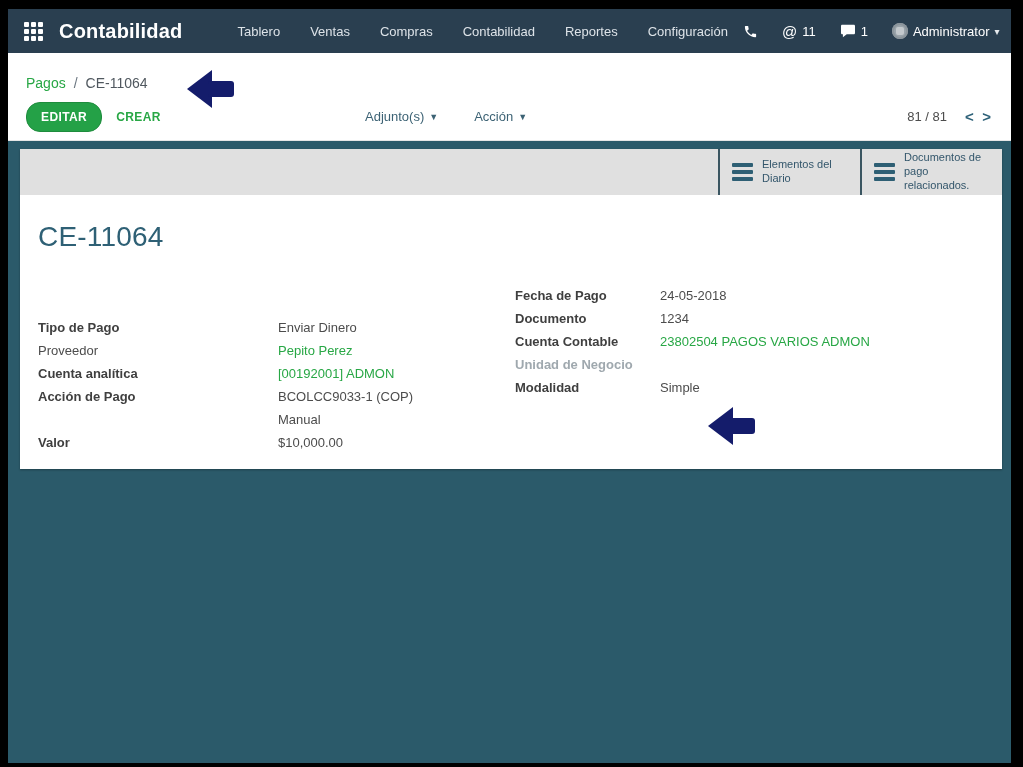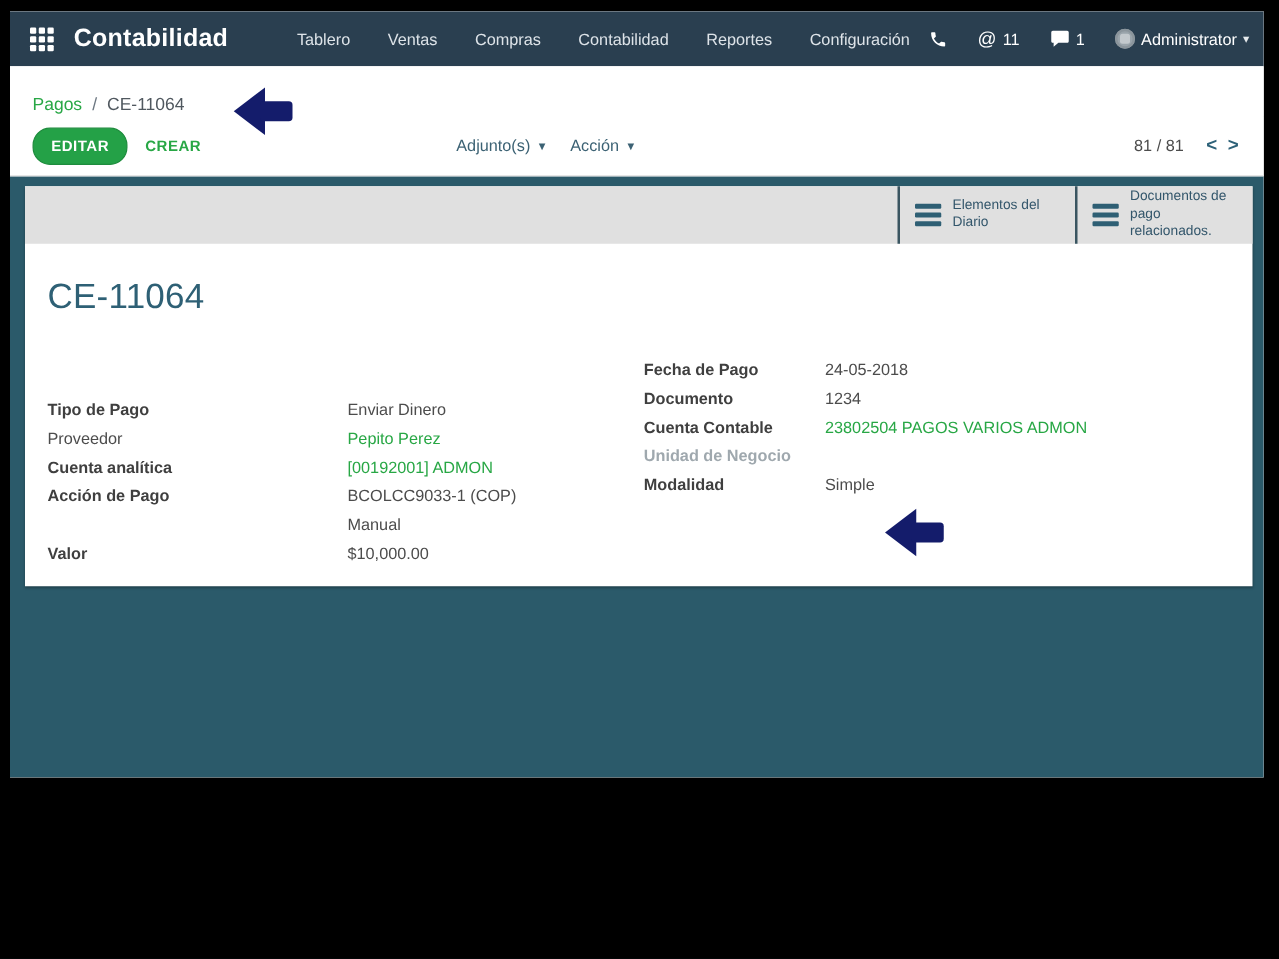--- a/index.html
+++ b/index.html
@@ -1,18 +1,18 @@
 <!DOCTYPE html>
 <html><head>
 <meta charset="utf-8">
 <style>
   * { margin:0; padding:0; box-sizing:border-box; }
   html,body { width:1023px; height:767px; background:#000; font-family:"Liberation Sans", sans-serif; overflow:hidden; }
 
-  .window { position:absolute; left:8px; top:9px; width:1003px; height:613px; background:#fff; display:flex; flex-direction:column; overflow:hidden; }
+  .window { position:absolute; left:8px; top:9px; width:1003px; height:754px; background:#fff; display:flex; flex-direction:column; overflow:hidden; }
 
   
   .navbar { height:44px; background:#2a3f50; display:flex; align-items:center; padding:0 16px; flex:none; }
   .apps-icon { display:grid; grid-template-columns:repeat(3,5px); grid-template-rows:repeat(3,5px); gap:2px; margin-right:16px; cursor:pointer; }
   .apps-icon i { background:#fff; border-radius:1px; }
   .brand { color:#fff; font-size:20px; font-weight:700; letter-spacing:.2px; margin-right:40px; }
   .menu { display:flex; align-items:center; height:100%; }
   .menu .menu-item { color:#dde3e8; font-size:13px; padding:0 15px; height:100%; display:flex; align-items:center; cursor:pointer; text-decoration:none; }
   .nav-right { margin-left:auto; display:flex; align-items:center; gap:24px; color:#fff; }
   .nav-right .sysitem { display:flex; align-items:center; gap:5px; font-size:13px; color:#fff; cursor:pointer; }
@@ -24,21 +24,21 @@
   
   .breadcrumb-row { height:40px; display:flex; align-items:flex-end; padding:0 18px 2px; background:#fff; font-size:14px; flex:none; }
   .bc-parent { color:#28a745; cursor:pointer; }
   .bc-sep { color:#6b7680; margin:0 8px; }
   .bc-current { color:#50585f; }
 
   
   .cp-row { height:48px; display:flex; align-items:center; padding:0 18px; background:#fff; position:relative; border-bottom:1px solid #e6e6e6; flex:none; }
   .btn-primary { background:#24a147; border:1px solid #1e8c3d; color:#fff; font-size:12px; font-weight:700; letter-spacing:.4px; padding:7px 14px; border-radius:14px; cursor:pointer; font-family:inherit; }
   .btn-link { background:none; border:none; color:#28a745; font-size:12px; font-weight:700; letter-spacing:.4px; margin-left:14px; cursor:pointer; font-family:inherit; }
-  .cp-center { position:absolute; left:357px; top:0; height:100%; display:flex; align-items:center; gap:18px; }
+  .cp-center { position:absolute; left:357px; top:0; height:100%; display:flex; align-items:center; gap:36px; }
   .dropdown-toggle { color:#3c6274; font-size:13px; cursor:pointer; display:flex; align-items:center; gap:5px; }
   .dropdown-toggle .dd-caret { font-size:9px; color:#3c6274; }
   .cp-right { margin-left:auto; display:flex; align-items:center; gap:16px; }
   .pager-value { color:#4c4c4c; font-size:13px; }
   .pager-btn { background:none; border:none; color:#2d6178; font-weight:700; font-size:15px; cursor:pointer; font-family:inherit; padding:0 2px; }
 
   
   .status-row { height:31px; background:#edf2f4; display:flex; align-items:stretch; flex:none; }
   .cancel-btn { background:none; border:none; color:#28a745; font-size:12px; font-weight:700; letter-spacing:.4px; margin-left:30px; cursor:pointer; font-family:inherit; }
   .statusbar { margin-left:auto; display:flex; align-items:stretch; }

